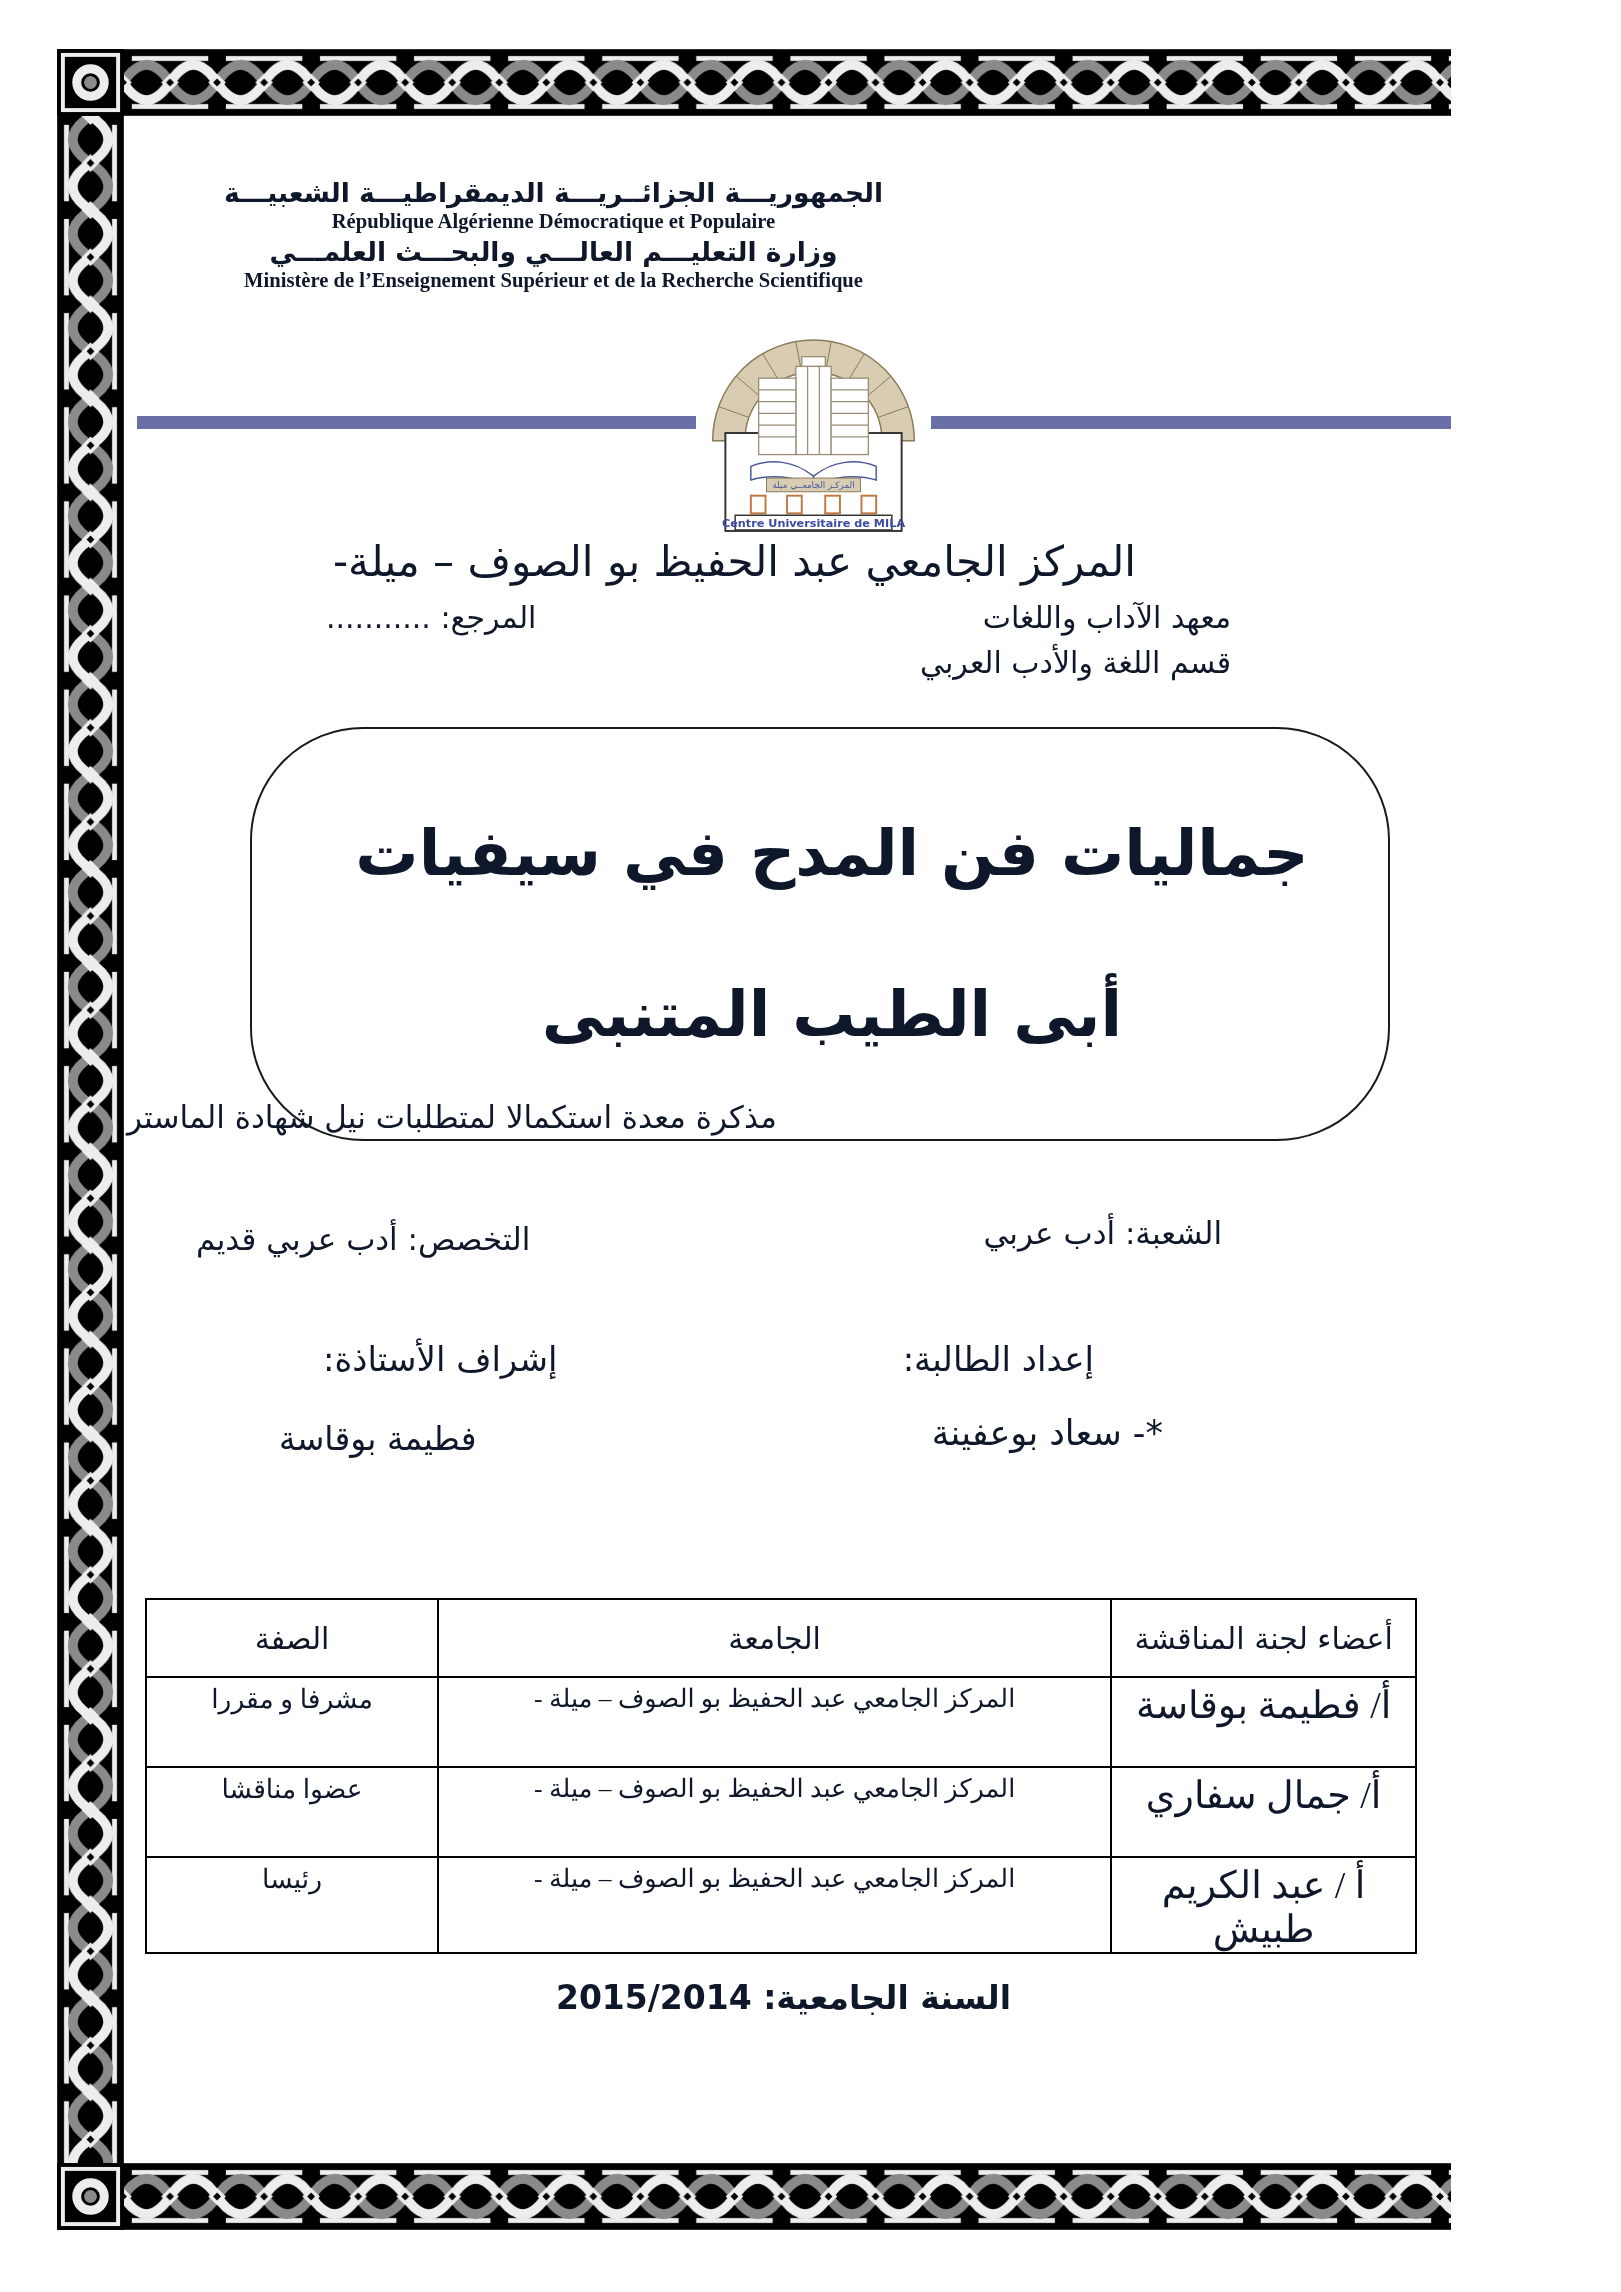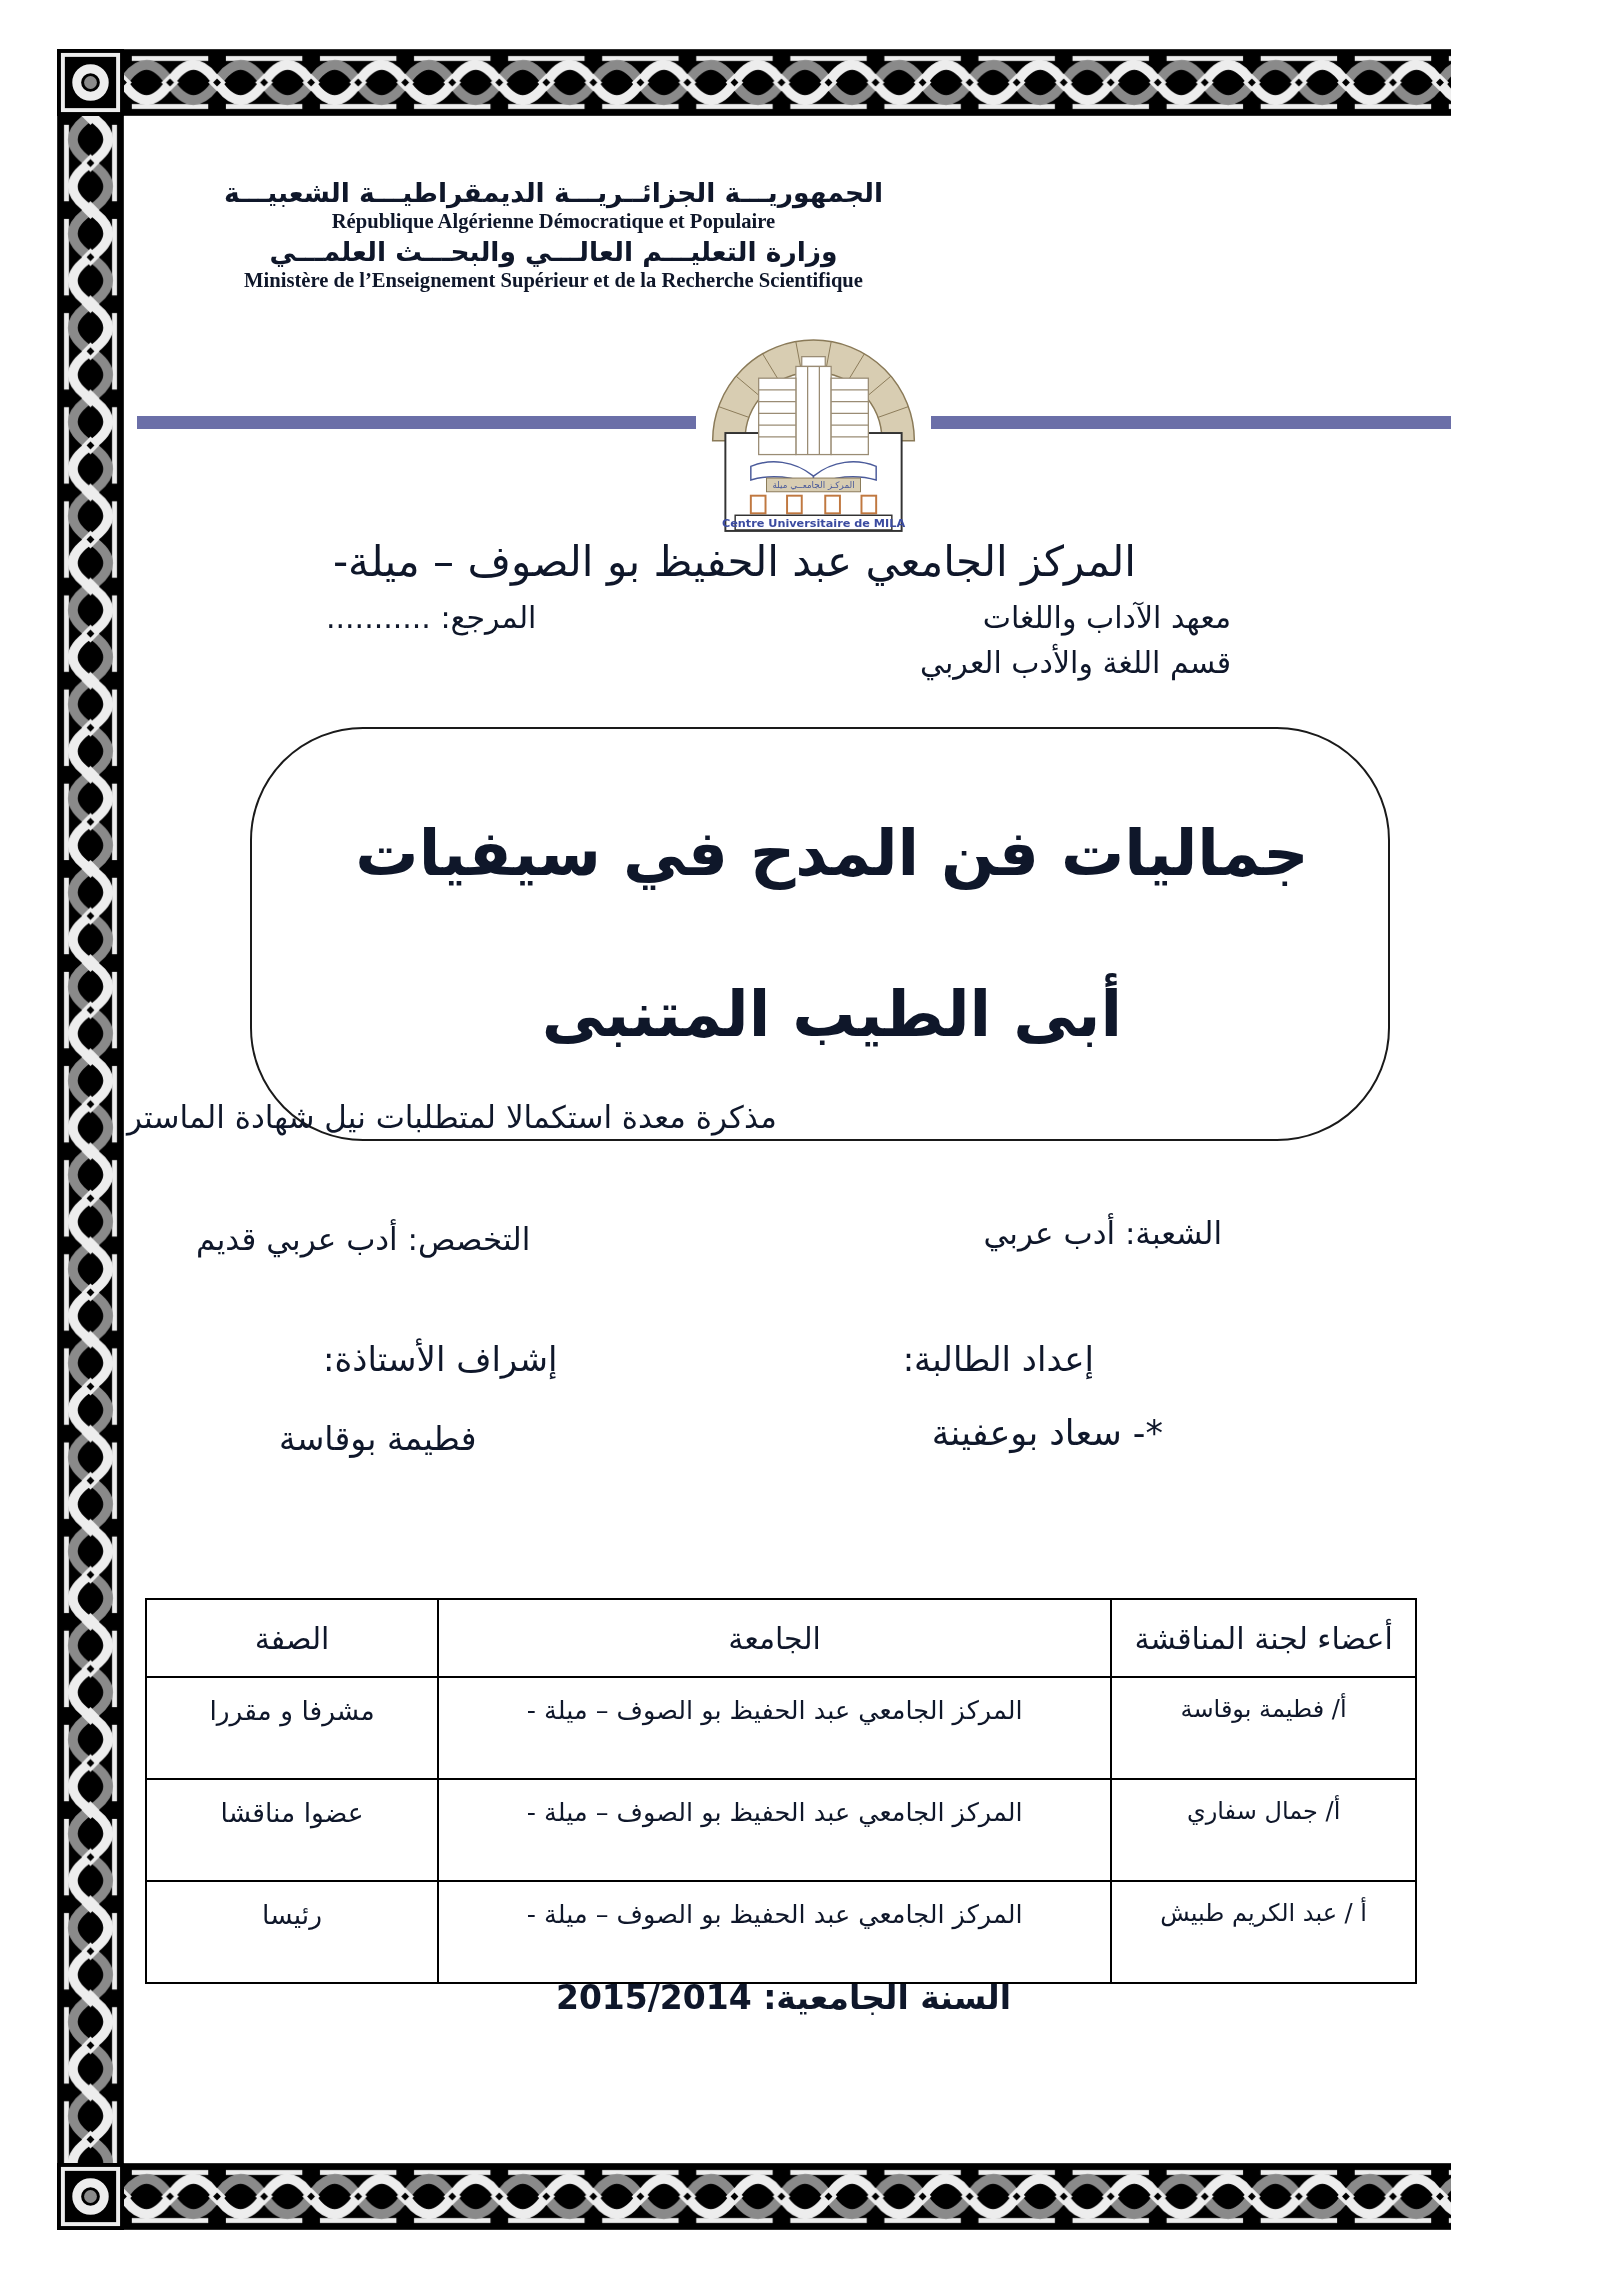--- a/index.html
+++ b/index.html
@@ -34,22 +34,22 @@
   .sup-label{top:1339px;left:323px;font-size:34px;direction:rtl;}
   .student{top:1413px;right:288px;font-size:35px;direction:rtl;}
   .supervisor{top:1419px;left:279px;font-size:33px;direction:rtl;}
 
   table.committee{position:absolute;left:145px;top:1598px;width:1272px;border-collapse:collapse;
                   direction:rtl;table-layout:fixed;}
   table.committee th,table.committee td{border:2px solid #000;text-align:center;
                   font-weight:normal;overflow:hidden;}
   table.committee{border:2.9px solid #000;}
   table.committee th{height:74px;font-size:30px;vertical-align:middle;}
-  table.committee td{height:82px;vertical-align:top;padding-top:17px;}
-  td.c-member{font-size:24px;margin-left:28px;}
+  table.committee td{height:82px;vertical-align:top;padding-top:5px;font-family:Liberation Serif, serif;}
+  td.c-member{font-size:38px;margin-left:28px;}
   td.c-univ{font-size:25.5px;margin-left:28px;}
   td.c-role{font-size:26.5px;}
   col.w-member{width:24%;} col.w-univ{width:53%;} col.w-role{width:23%;}
 
   .year{left:127px;top:1978px;width:1313px;text-align:center;font-size:33px;font-weight:bold;direction:rtl;}
 </style>
 </head>
 <body>
 
 <div class="page">

